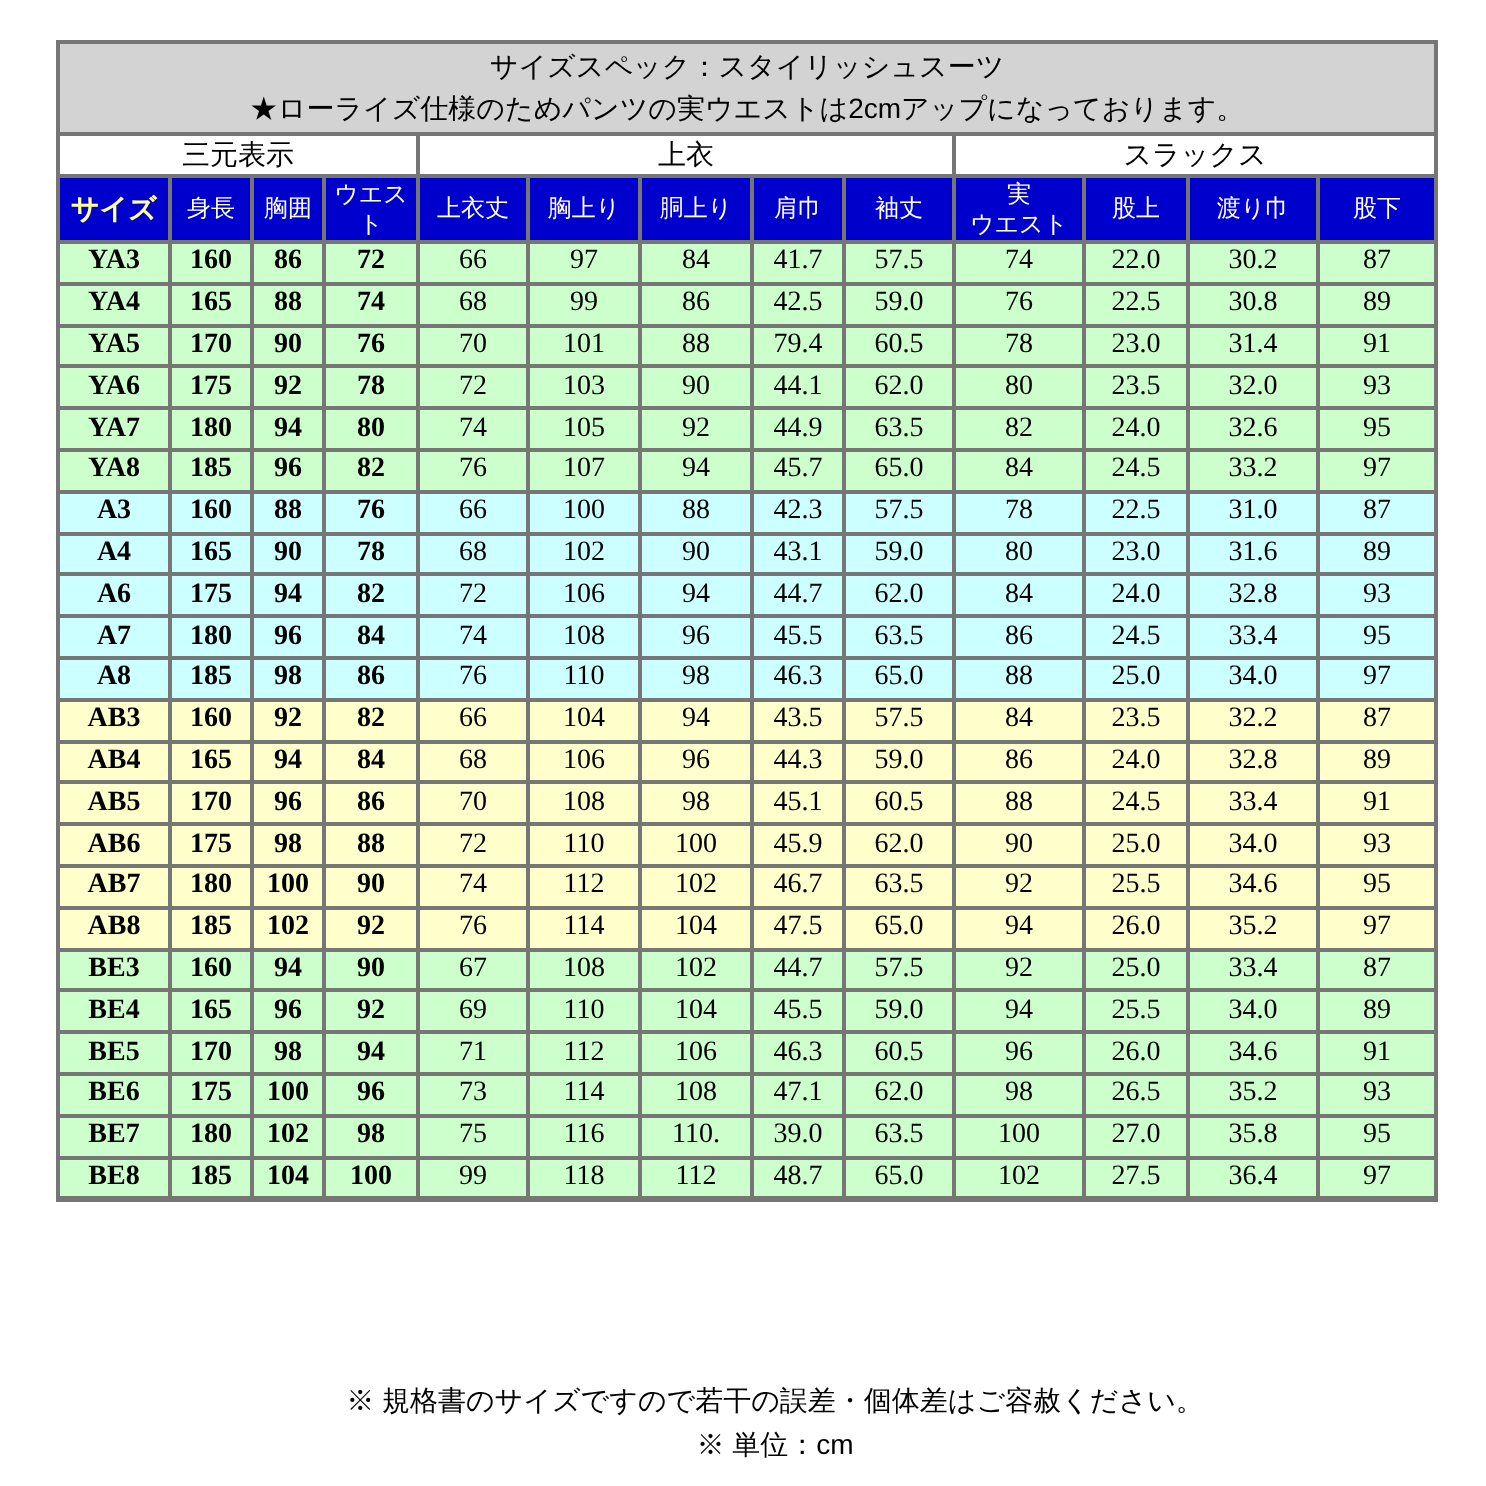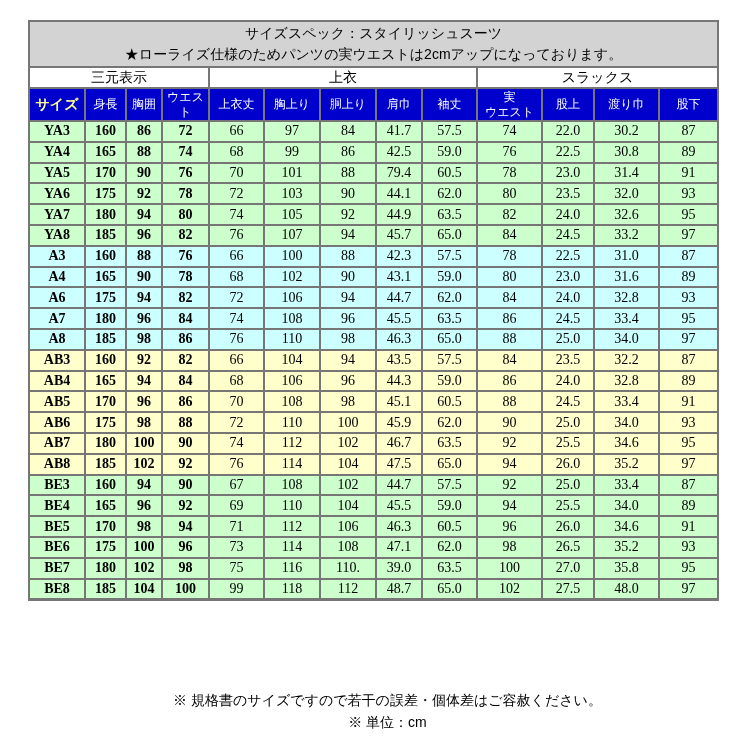--- a/index.html
+++ b/index.html
@@ -440,21 +440,21 @@
           <td>185</td>
           <td>104</td>
           <td>100</td>
           <td>99</td>
           <td>118</td>
           <td>112</td>
           <td>48.7</td>
           <td>65.0</td>
           <td>102</td>
           <td>27.5</td>
-          <td>48.0</td>
+          <td>36.4</td>
           <td>97</td>
         </tr>
       </tbody>
   </table>
 
   <div class="footer">
     <div>※ 規格書のサイズですので若干の誤差・個体差はご容赦ください。</div>
     <div>※ 単位：cm</div>
   </div>
 </div>

